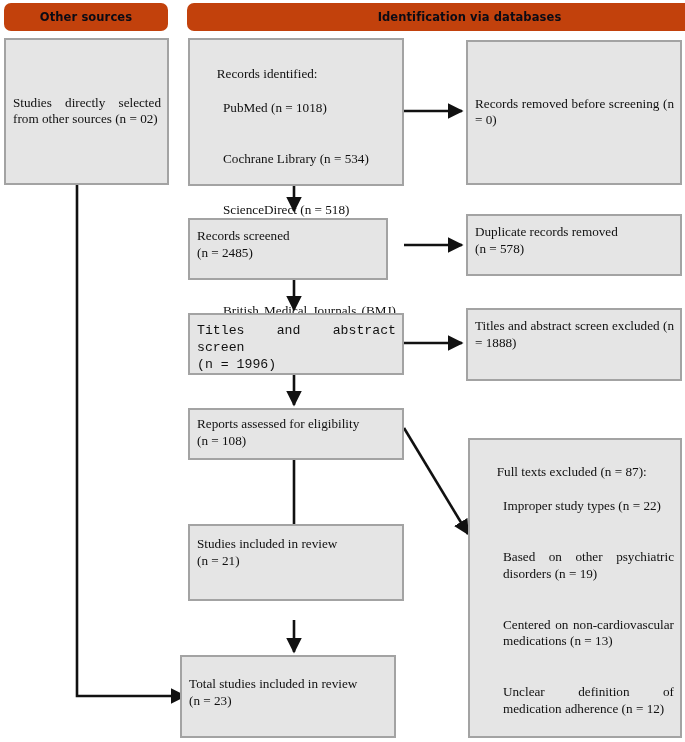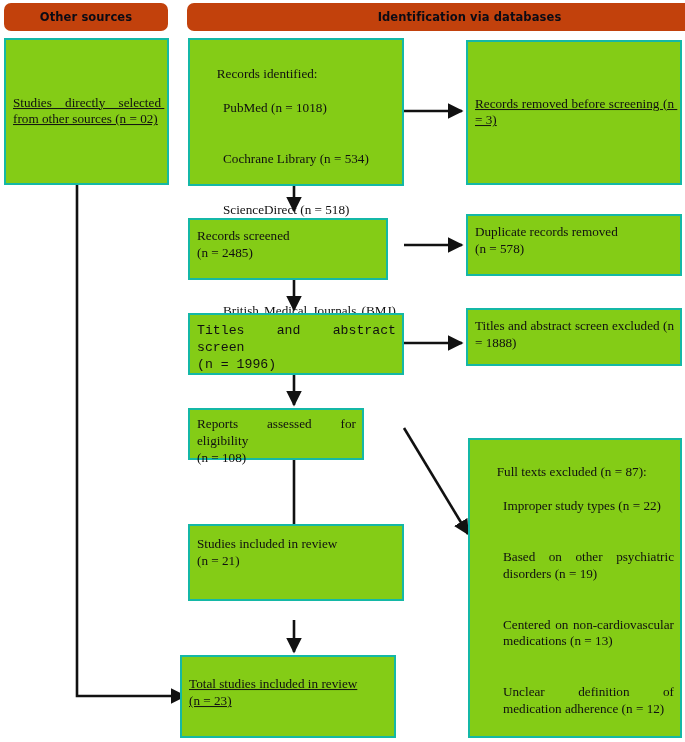--- a/index.html
+++ b/index.html
@@ -25,36 +25,36 @@
     font-family: "DejaVu Sans", "Liberation Sans", sans-serif;
     font-weight: bold;
     font-size: 11.5px;
     display: flex;
     align-items: center;
     justify-content: center;
     letter-spacing: 0.1px;
   }
   .box {
     position: absolute;
-    background: #84cc16;
-    border: 2px solid #14b8a6;
+    background: #e5e5e5;
+    border: 2px solid #a3a3a3;
     box-sizing: border-box;
   }
   .box .txt {
     position: absolute;
     left: 7px;
     right: 6px;
     font-size: 13.2px;
     line-height: 1.285;
     color: #101010;
     text-align: justify;
     text-justify: inter-word;
     white-space: pre-wrap;
   }
-  .txt.mid { top: 50%; transform: translateY(-50%); text-decoration: underline; }
+  .txt.mid { top: 50%; transform: translateY(-50%); }
   .txt.topish { top: 9px; }
   .hang {
     display: block;
     padding-left: 26px;
   }
   .nojust { text-align: left; }
   svg.lines {
     position: absolute;
     left: 0; top: 0;
     width: 685px;
@@ -132,43 +132,43 @@
       <span>Records identified:</span>
       <span class="hang">PubMed (n = 1018)</span>
       <span class="hang">Cochrane Library (n = 534)</span>
       <span class="hang">ScienceDirect (n = 518)</span>
       <span class="hang">Google Scholar (n = 187)</span>
       <span class="hang">British Medical Journals (BMJ) (n = 89)</span>
     </div>
   </div>
 
   <div class="box" style="left:466px; top:40px; width:216px; height:145px;">
-    <div class="txt mid">Records removed before screening (n = 3)</div>
+    <div class="txt mid">Records removed before screening (n = 0)</div>
   </div>
 
   <div class="box" style="left:188px; top:218px; width:200px; height:62px;">
     <div class="txt topish nojust" style="top:8px;">Records screened
 (n = 2485)</div>
   </div>
 
   <div class="box" style="left:466px; top:214px; width:216px; height:62px;">
     <div class="txt topish nojust" style="top:8px;">Duplicate records removed
 (n = 578)</div>
   </div>
 
   <div class="box" style="left:188px; top:313px; width:216px; height:62px;">
     <div class="txt topish nojust" style="top:8px;font-family:Liberation Mono, monospace;">Titles and abstract screen
 (n = 1996)</div>
   </div>
 
-  <div class="box" style="left:466px; top:308px; width:216px; height:58px;">
+  <div class="box" style="left:466px; top:308px; width:216px; height:73px;">
     <div class="txt topish nojust" style="top:8px;">Titles and abstract screen excluded (n = 1888)</div>
   </div>
 
-  <div class="box" style="left:188px; top:408px; width:176px; height:52px;">
+  <div class="box" style="left:188px; top:408px; width:216px; height:52px;">
     <div class="txt topish nojust" style="top:6px;">Reports assessed for eligibility
 (n = 108)</div>
   </div>
 
   <div class="box" style="left:468px; top:438px; width:214px; height:300px;">
     <div class="txt topish" style="top:7px;">
       <span>Full texts excluded (n = 87):</span>
       <span class="hang">Improper study types (n = 22)</span>
       <span class="hang">Based on other psychiatric disorders (n = 19)</span>
       <span class="hang">Centered on non-cardiovascular medications (n = 13)</span>

